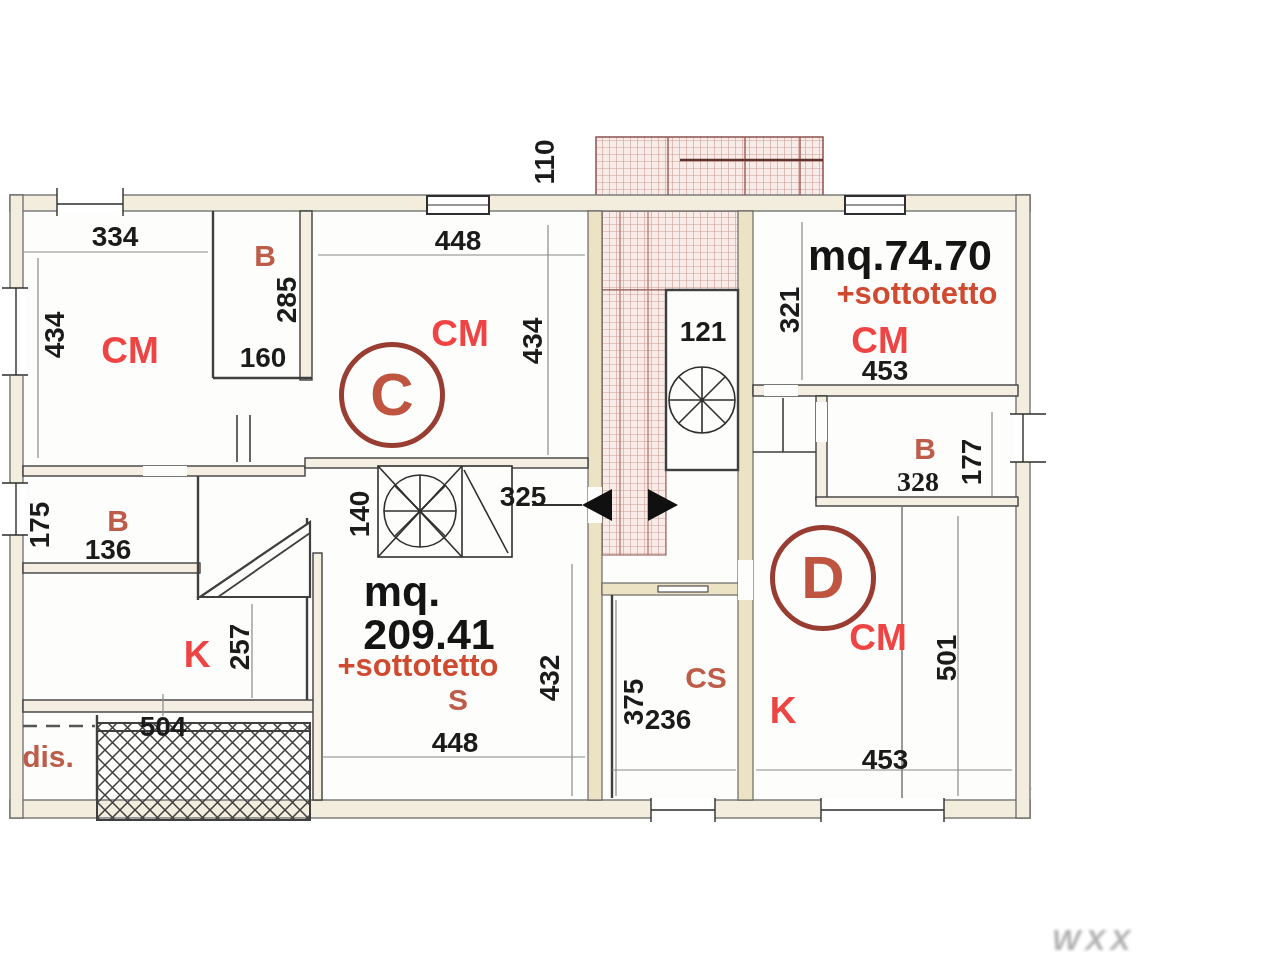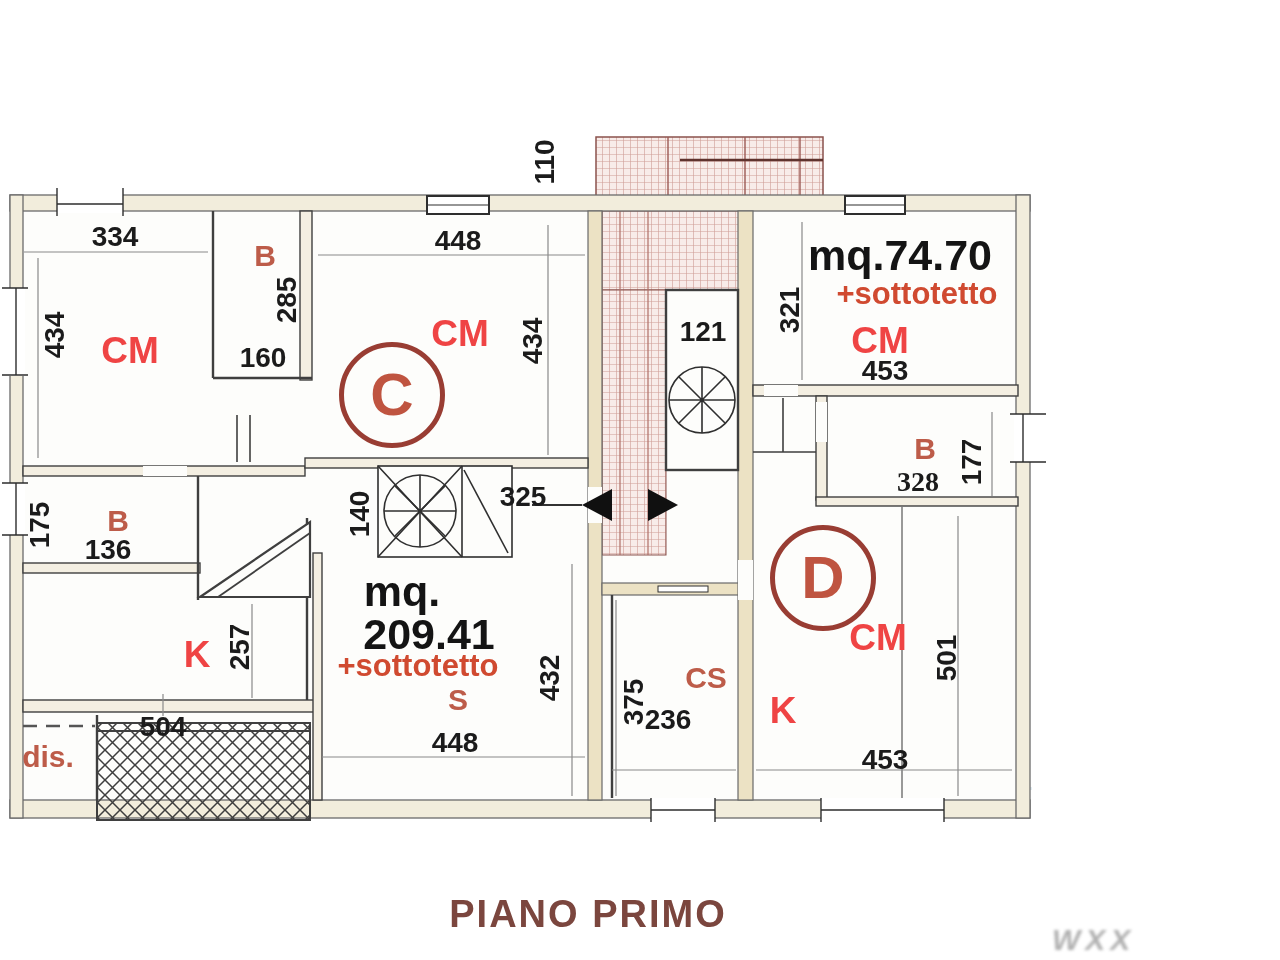--- a/index.html
+++ b/index.html
@@ -196,16 +196,15 @@
       <div class="lbl dim rot" style="left: 550px; top: 678px;">432</div>
       <div class="lbl room" style="left: 197px; top: 654px;">K</div>
       <div class="lbl dim rot" style="left: 240px; top: 647px;">257</div>
       <div class="lbl dim" style="left: 163px; top: 690px; margin-top: 37px;">504</div>
       <div class="lbl room-sm" style="left: 48px; top: 757px;">dis.</div>
       <div class="lbl dim rot" style="left: 634px; top: 702px;">375</div>
       <div class="lbl room-sm" style="left: 694px; top: 678px; margin-left: 12px;">CS</div>
       <div class="lbl dim" style="left: 668px; top: 720px;">236</div>
     </div>
 
-<div class="title" style="left:588px;top:914px;">PIANO PRIMO</div>
 <div class="watermark" style="left:1128px;top:957px;">WXX 2014</div>
 
 </div>
 
 </body></html>

